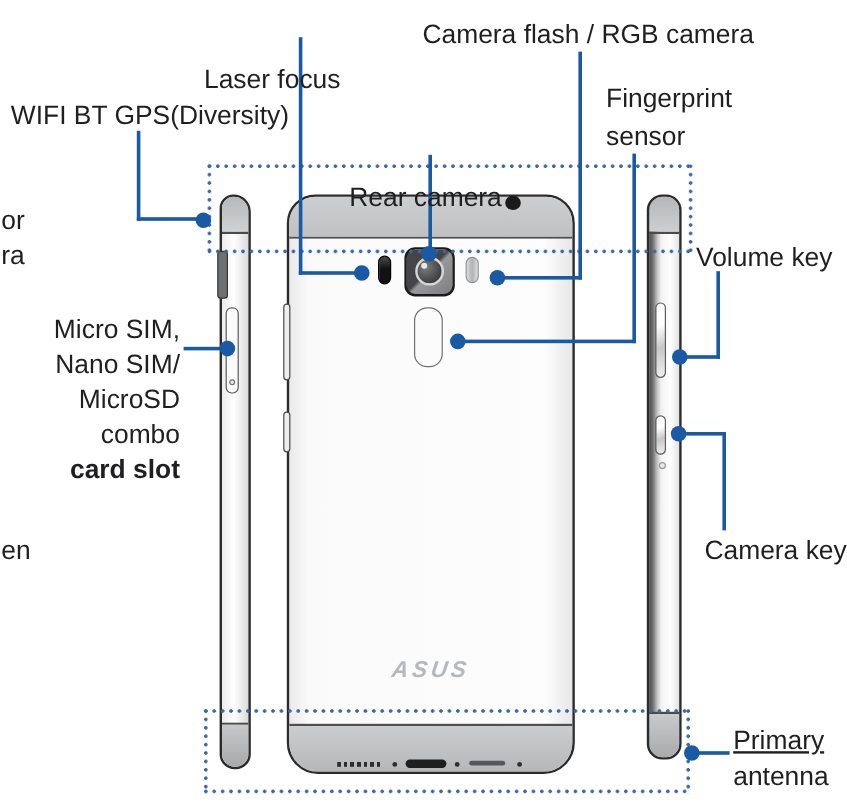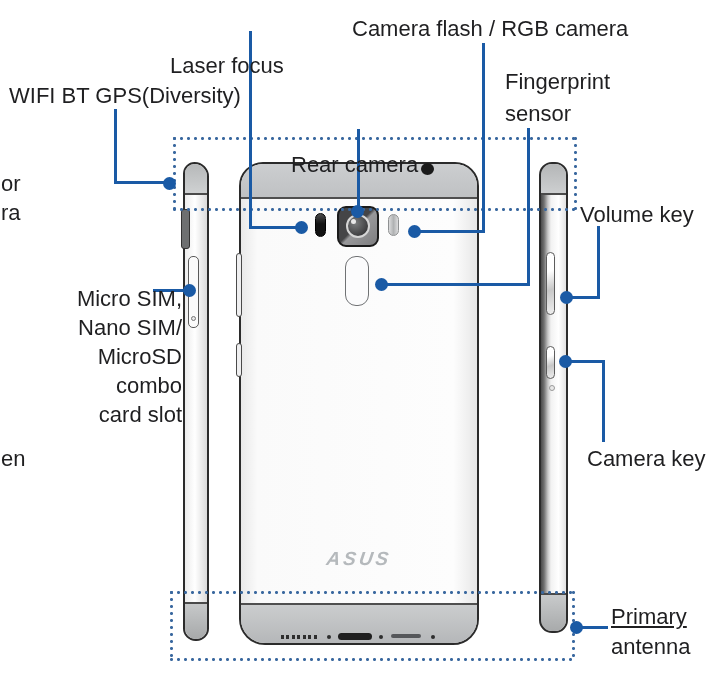--- a/index.html
+++ b/index.html
@@ -153,25 +153,25 @@
 
   <div class="label" style="left:580px;top:202px;">Volume key</div>
 
   <div class="label" style="left:587px;top:446px;">Camera key</div>
 
   <div class="label" style="left:611px;top:602px;line-height:30px;">
     <span style="display:block;text-decoration:underline;">Primary</span>
     <span style="display:block;">antenna</span>
   </div>
 
-  <div class="label" style="left:0;top:284px;width:150px;text-align:right;line-height:29px;margin-left:32px;">
+  <div class="label" style="left:0;top:260px;width:150px;text-align:right;line-height:29px;">
     <span style="display:block;">Micro SIM,</span>
     <span style="display:block;">Nano SIM/</span>
     <span style="display:block;">MicroSD</span>
     <span style="display:block;">combo</span>
-    <span style="display:block;">card slot</span>
+    <span style="display:block;font-weight:bold;">card slot</span>
   </div>
 
   <div class="label" style="left:1px;top:171px;">or</div>
   <div class="label" style="left:1px;top:200px;">ra</div>
   <div class="label" style="left:1px;top:446px;">en</div>
 
 </div>
 
 </body></html>

